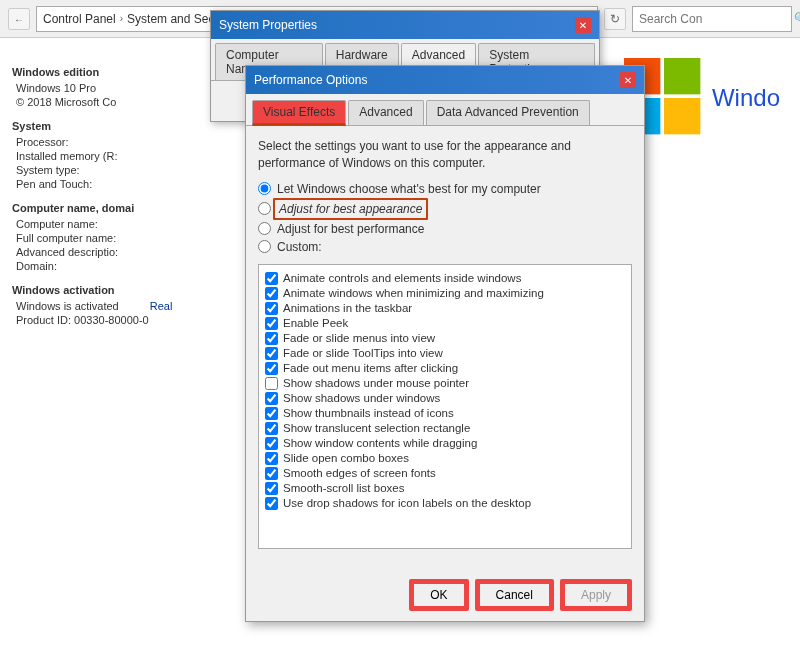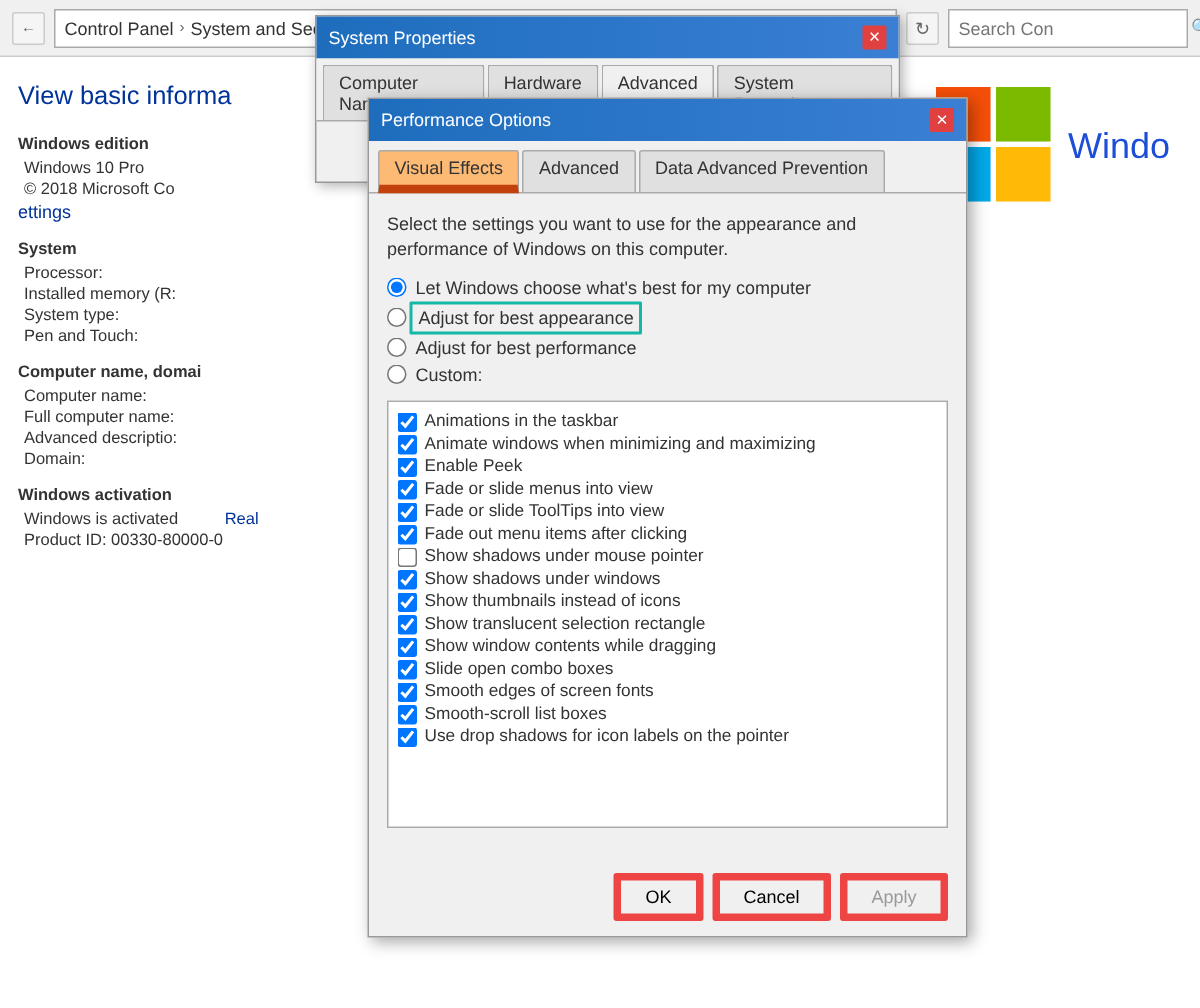--- a/index.html
+++ b/index.html
@@ -243,22 +243,22 @@
       padding: 4px 10px;
       font-size: 12px;
       cursor: pointer;
       border: 1px solid #aaa;
       border-bottom: none;
       background: #e0e0e0;
       color: #333;
       border-radius: 2px 2px 0 0;
     }
     .perf-tab.active {
-      background: #fdba74;
-      border-bottom: 6px solid #c2410c;
+      background: #ef4444;
+      border-bottom: 3px solid #c2410c;
       margin-bottom: -1px;
     }
     .perf-body {
       padding: 12px;
     }
     .perf-desc {
       font-size: 12px;
       color: #333;
       margin-bottom: 10px;
       line-height: 1.4;
@@ -276,24 +276,25 @@
       font-size: 12px;
       color: #333;
       cursor: pointer;
     }
     .radio-item input[type="radio"] {
       cursor: pointer;
     }
 
     
     .radio-highlighted {
-      border: 2px solid #14b8a6;
+      border: 2px solid #c2410c;
       padding: 2px 4px;
       margin: -2px -4px;
       border-radius: 1px;
+      font-style: italic;
     }
 
     
     .checkbox-list {
       border: 1px solid #aaa;
       background: white;
       padding: 6px;
       height: 285px;
       overflow-y: auto;
       margin-bottom: 12px;
@@ -366,27 +367,25 @@
   <button class="refresh-btn">↻</button>
   <div class="search-box">
     <input type="text" placeholder="Search Con" style="">
     <span style="color:#999; font-size:11px;">🔍</span>
   </div>
 </div>
 
 <div class="main-content">
 
   <div class="sidebar">
-    <div class="page-title">View basic informa</div>
 
     <div class="section-label">Windows edition</div>
     <div class="info-row">Windows 10 Pro</div>
     <div class="info-row">© 2018 Microsoft Co</div>
 
-    <a class="sidebar-link">ettings</a>
 
     <div class="section-label">System</div>
     <div class="info-row"><span>Processor:</span></div>
     <div class="info-row"><span>Installed memory (R:</span></div>
     <div class="info-row"><span>System type:</span></div>
     <div class="info-row"><span>Pen and Touch:</span></div>
 
     <div class="section-label">Computer name, domai</div>
     <div class="info-row"><span>Computer name:</span></div>
     <div class="info-row"><span>Full computer name:</span></div>
@@ -456,25 +455,29 @@
       </label>
       <label class="radio-item">
         <input type="radio" name="visual_effects" style="">
         <span>Custom:</span>
       </label>
     </div>
 
     <div class="checkbox-list scrollbar-y" id="checkbox-list">
         <div class="checkbox-item">
           <input type="checkbox" checked="" style="">
+          <span>Animate controls and elements inside windows</span>
+        </div>
+        <div class="checkbox-item">
+          <input type="checkbox" checked="" style="">
+          <span>Animate windows when minimizing and maximizing</span>
+        </div>
+        <div class="checkbox-item">
+          <input type="checkbox" checked="" style="">
           <span>Animations in the taskbar</span>
-        </div>
-        <div class="checkbox-item">
-          <input type="checkbox" checked="" style="">
-          <span>Animate windows when minimizing and maximizing</span>
         </div>
         <div class="checkbox-item">
           <input type="checkbox" checked="" style="">
           <span>Enable Peek</span>
         </div>
         <div class="checkbox-item">
           <input type="checkbox" checked="" style="">
           <span>Fade or slide menus into view</span>
         </div>
         <div class="checkbox-item">
@@ -512,21 +515,21 @@
         <div class="checkbox-item">
           <input type="checkbox" checked="" style="">
           <span>Smooth edges of screen fonts</span>
         </div>
         <div class="checkbox-item">
           <input type="checkbox" checked="" style="">
           <span>Smooth-scroll list boxes</span>
         </div>
         <div class="checkbox-item">
           <input type="checkbox" checked="" style="">
-          <span>Use drop shadows for icon labels on the pointer</span>
+          <span>Use drop shadows for icon labels on the desktop</span>
         </div>
       </div>
   </div>
   <div class="dialog-buttons">
     <button class="btn btn-ok">OK</button>
     <button class="btn">Cancel</button>
     <button class="btn btn-apply">Apply</button>
   </div>
 </div>
 

